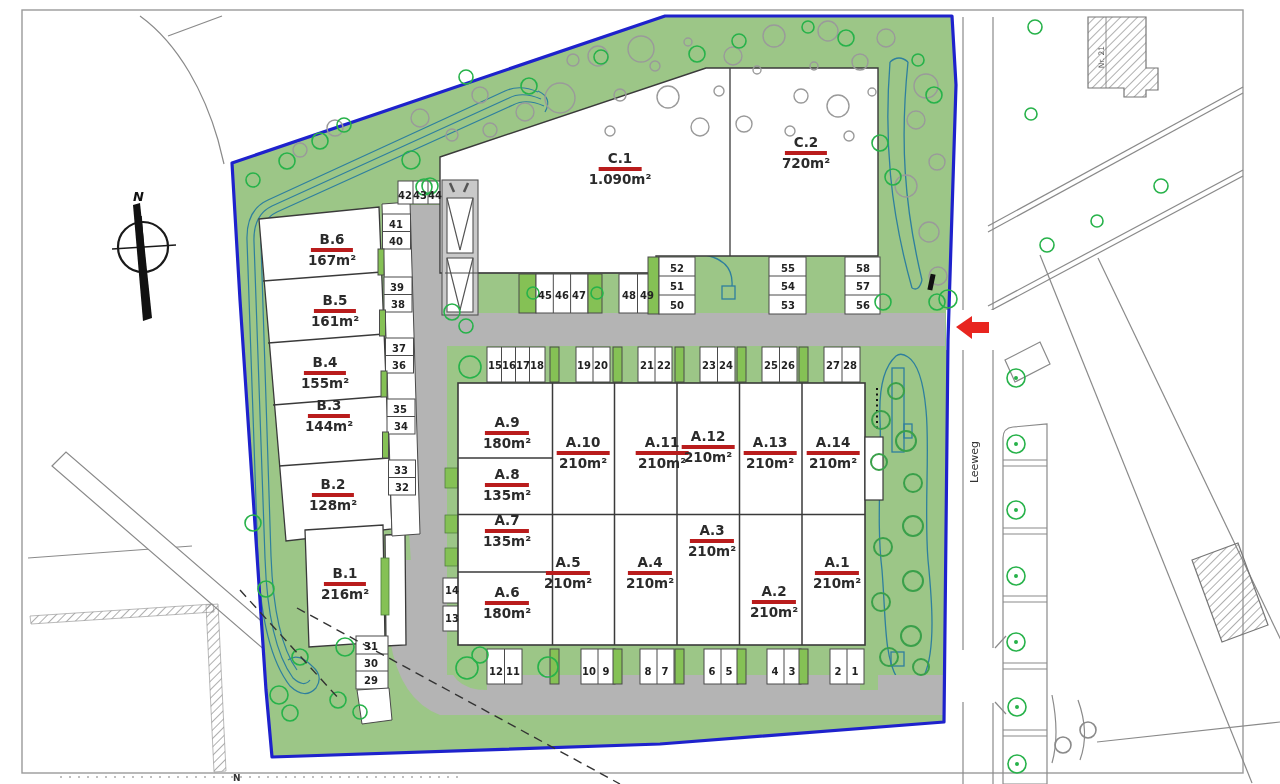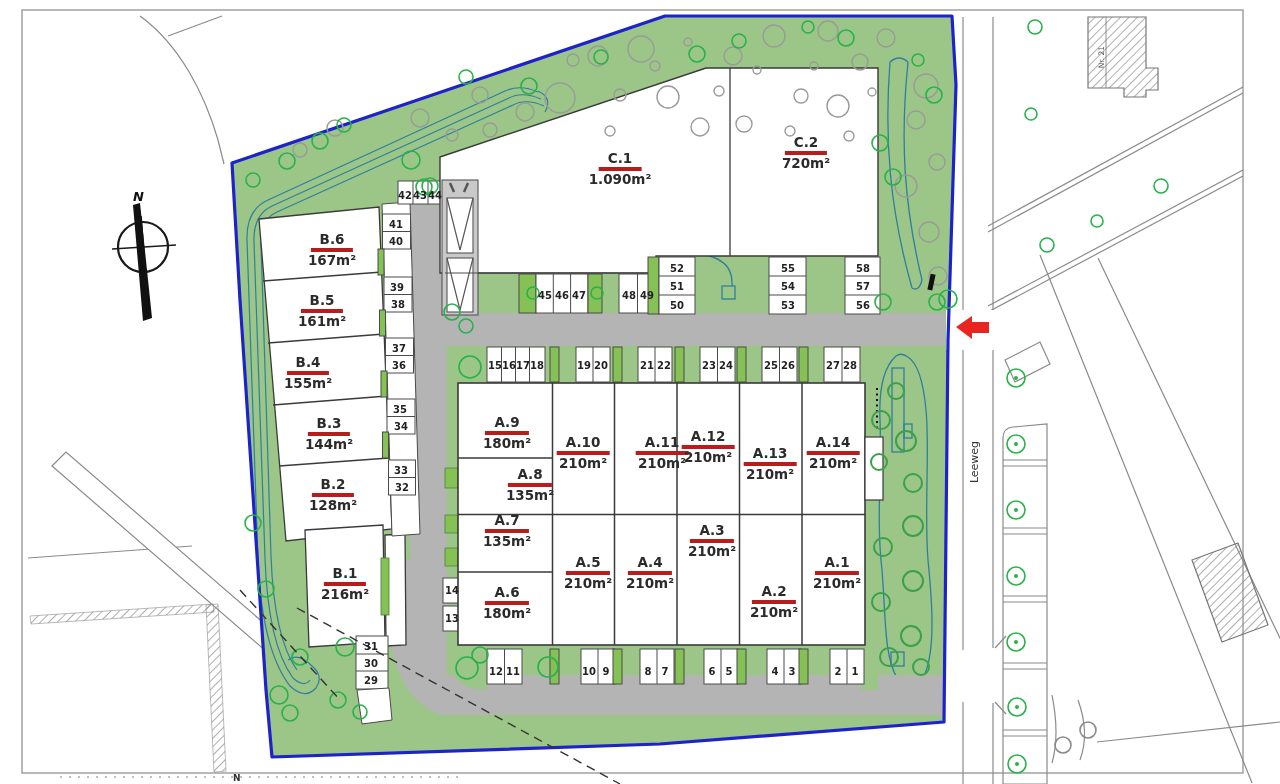--- a/index.html
+++ b/index.html
@@ -461,29 +461,29 @@
     <text class="spot" x="863" y="309">56</text>
     <text class="spot" x="863" y="290">57</text>
     <text class="spot" x="863" y="272">58</text>
   </g>
 </svg>
 
 <div class="bl" style="left:332px;top:229px">
   <div class="bn">B.6</div>
   <div class="ba">167m²</div>
 </div>
-<div class="bl" style="left:322px;top:290px">
+<div class="bl" style="left:335px;top:290px">
   <div class="bn">B.5</div>
   <div class="ba">161m²</div>
 </div>
-<div class="bl" style="left:308px;top:352px">
+<div class="bl" style="left:325px;top:352px">
   <div class="bn">B.4</div>
   <div class="ba">155m²</div>
 </div>
-<div class="bl" style="left:329px;top:413px">
+<div class="bl" style="left:329px;top:395px">
   <div class="bn">B.3</div>
   <div class="ba">144m²</div>
 </div>
 <div class="bl" style="left:333px;top:474px">
   <div class="bn">B.2</div>
   <div class="ba">128m²</div>
 </div>
 <div class="bl" style="left:345px;top:563px">
   <div class="bn">B.1</div>
   <div class="ba">216m²</div>
@@ -493,21 +493,21 @@
   <div class="ba">1.090m²</div>
 </div>
 <div class="bl" style="left:806px;top:132px">
   <div class="bn">C.2</div>
   <div class="ba">720m²</div>
 </div>
 <div class="bl" style="left:507px;top:412px">
   <div class="bn">A.9</div>
   <div class="ba">180m²</div>
 </div>
-<div class="bl" style="left:530px;top:464px">
+<div class="bl" style="left:507px;top:464px">
   <div class="bn">A.8</div>
   <div class="ba">135m²</div>
 </div>
 <div class="bl" style="left:507px;top:510px">
   <div class="bn">A.7</div>
   <div class="ba">135m²</div>
 </div>
 <div class="bl" style="left:507px;top:582px">
   <div class="bn">A.6</div>
   <div class="ba">180m²</div>
@@ -517,29 +517,29 @@
   <div class="ba">210m²</div>
 </div>
 <div class="bl" style="left:662px;top:432px">
   <div class="bn">A.11</div>
   <div class="ba">210m²</div>
 </div>
 <div class="bl" style="left:708px;top:426px">
   <div class="bn">A.12</div>
   <div class="ba">210m²</div>
 </div>
-<div class="bl" style="left:770px;top:443px">
+<div class="bl" style="left:770px;top:432px">
   <div class="bn">A.13</div>
   <div class="ba">210m²</div>
 </div>
 <div class="bl" style="left:833px;top:432px">
   <div class="bn">A.14</div>
   <div class="ba">210m²</div>
 </div>
-<div class="bl" style="left:588px;top:552px">
+<div class="bl" style="left:568px;top:552px">
   <div class="bn">A.5</div>
   <div class="ba">210m²</div>
 </div>
 <div class="bl" style="left:650px;top:552px">
   <div class="bn">A.4</div>
   <div class="ba">210m²</div>
 </div>
 <div class="bl" style="left:712px;top:520px">
   <div class="bn">A.3</div>
   <div class="ba">210m²</div>

